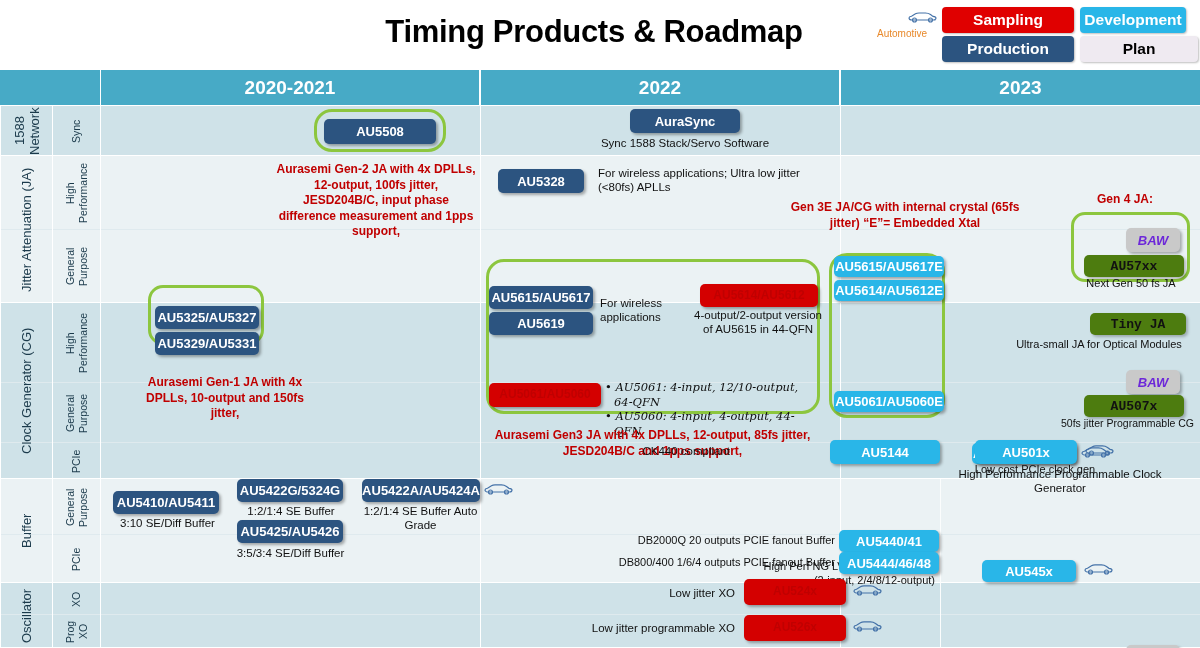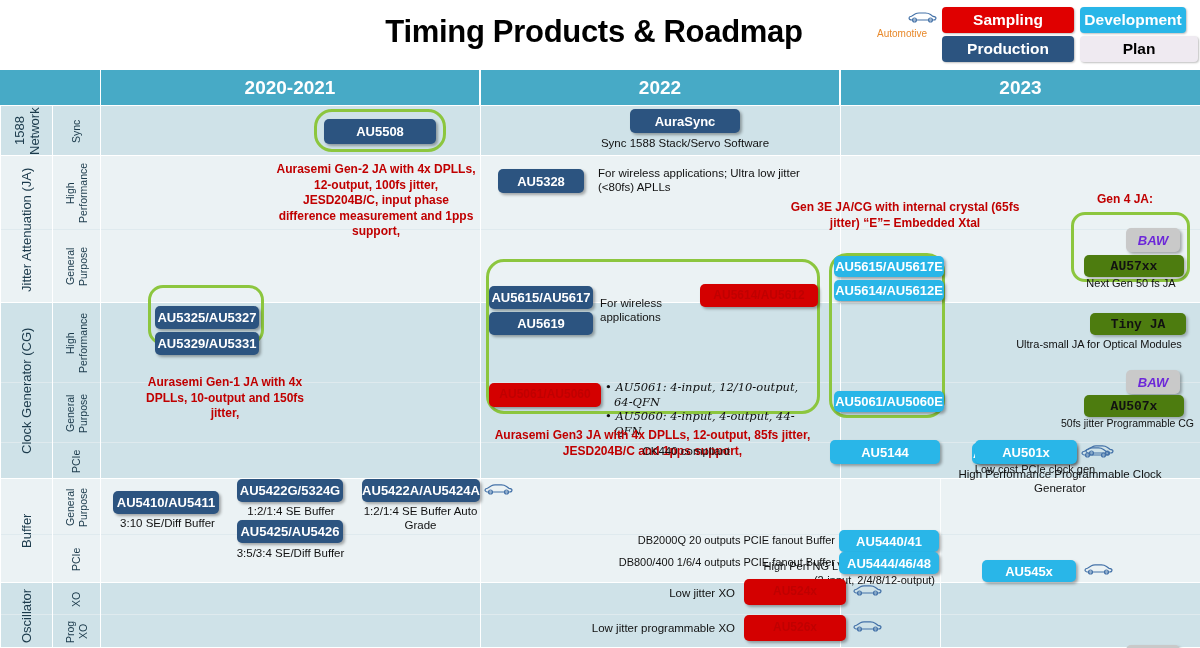--- a/index.html
+++ b/index.html
@@ -219,20 +219,21 @@
 
   <div class="green" style="left:148px; top:215px; width:116px; height:60px; border-radius:15px;"></div>
   <div class="chip navy" style="left:155px; top:236px; width:104px; height:23px;">AU5325/AU5327</div>
   <div class="chip navy" style="left:155px; top:262px; width:104px; height:23px;">AU5329/AU5331</div>
   <div class="red" style="left:135px; top:305px; width:180px;">Aurasemi Gen-1 JA with 4x DPLLs, 10-output and 150fs jitter,</div>
 
   <div class="chip navy" style="left:489px; top:216px; width:104px; height:23px;">AU5615/AU5617</div>
   <div class="chip navy" style="left:489px; top:242px; width:104px; height:23px;">AU5619</div>
   <div class="cap left" style="left:600px; top:226px; width:80px;">For wireless applications</div>
   <div class="chip red" style="left:700px; top:214px; width:118px; height:23px;">AU5614/AU5612</div>
+  <div class="cap" style="left:688px; top:238px; width:140px;">4-output/2-output version of AU5615 in 44-QFN</div>
 
   <div class="chip cyan" style="left:834px; top:186px; width:110px; height:21px;">AU5615/AU5617E</div>
   <div class="chip cyan" style="left:834px; top:210px; width:110px; height:21px;">AU5614/AU5612E</div>
 
   <div class="chip plan" style="left:1090px; top:243px; width:96px; height:22px;">Tiny JA</div>
   <div class="cap" style="left:1000px; top:268px; width:198px; font-size:11px;">Ultra-small JA for Optical Modules</div>
 
   <div class="chip red" style="left:489px; top:313px; width:112px; height:24px;">AU5061/AU5060</div>
   <div class="hand" style="left:605px; top:310px; width:215px;">
     <div style="text-indent:-9px;padding-left:9px;">• AU5061: 4-input, 12/10-output, 64-QFN</div>

